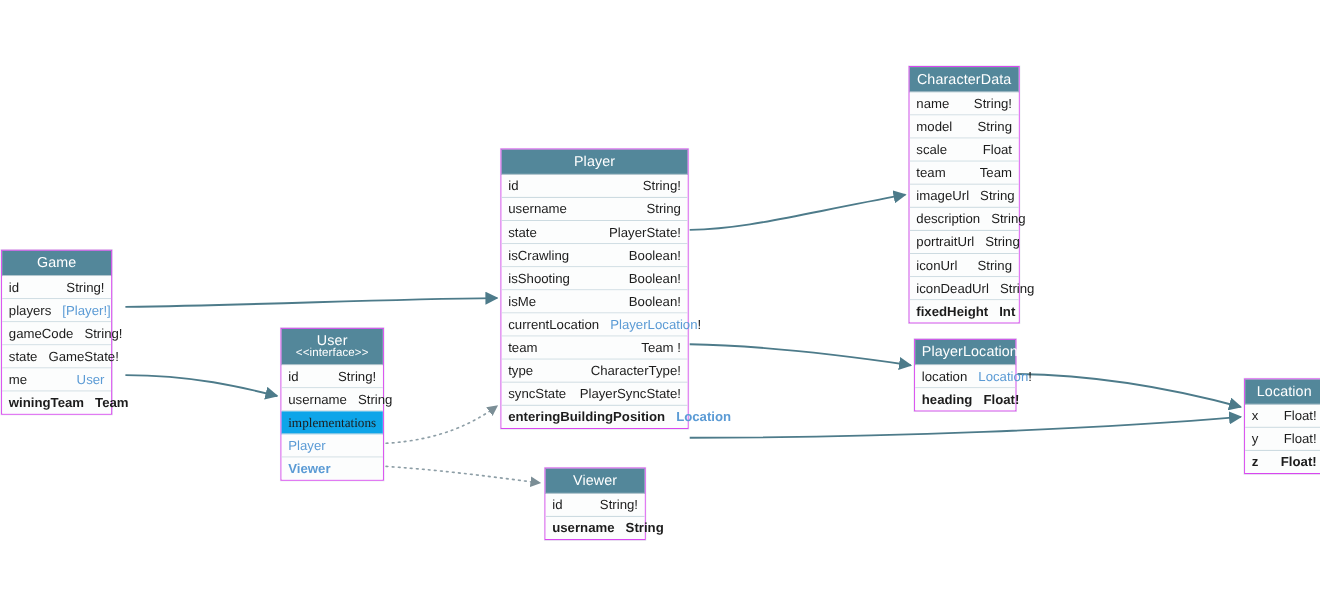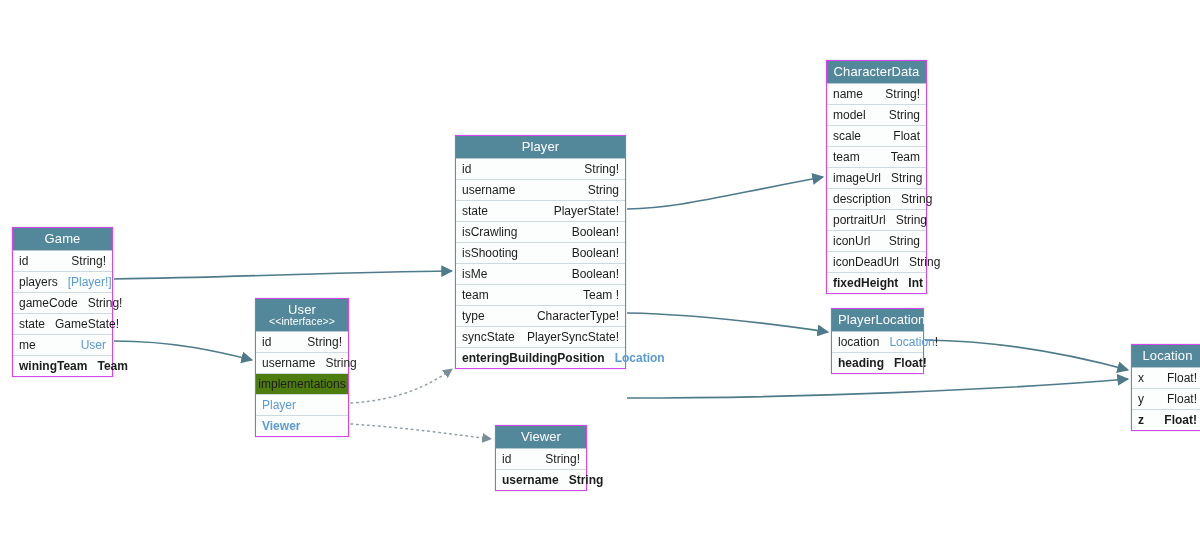--- a/index.html
+++ b/index.html
@@ -57,29 +57,30 @@
     padding: 3.5px 6px 3.5px 6px;
     border-bottom: 1px solid #cddbe1;
     background: #fcfdfd;
     white-space: nowrap;
   }
   .row:last-child { border-bottom: none; font-weight: bold; }
   .row .fname { text-align: left; }
   .row .ftype { text-align: center; padding-left: 10px; }
   .row.impl-head {
     justify-content: center;
-    background: #4d7c0f;
+    background: #0ea5e9;
+    font-family: Liberation Serif, serif;
   }
   .row.impl-item {
     justify-content: flex-start;
     color: #5b9bd5;
   }
   .link { color: #5b9bd5; }
   .bang { color: #1c1c1c; }
-  .ent-Game  { left: 12px;   top: 227px; width: 101px; }
+  .ent-Game  { left: 1px;   top: 227px; width: 101px; }
   .ent-User  { left: 255px;  top: 298px; width: 94px;  }
   .ent-Player{ left: 455px;  top: 135px; width: 171px; }
   .ent-Viewer{ left: 495px;  top: 425px; width: 92px;  }
   .ent-CharacterData { left: 826px; top: 60px;  width: 101px; }
   .ent-PlayerLocation{ left: 831px; top: 308px; width: 93px;  }
   .ent-Location      { left: 1131px;top: 344px; width: 73px;  }
   .ent-Location .row .fname { padding-right: 4px; }
 </style>
 </head>
 <body>
@@ -185,20 +186,24 @@
     </div>
     <div class="row">
       <span class="fname">isShooting</span>
       <span class="ftype">Boolean!</span>
     </div>
     <div class="row">
       <span class="fname">isMe</span>
       <span class="ftype">Boolean!</span>
     </div>
     <div class="row">
+      <span class="fname">currentLocation</span>
+      <span class="ftype"><span class="link">PlayerLocation</span><span class="bang">!</span></span>
+    </div>
+    <div class="row">
       <span class="fname">team</span>
       <span class="ftype">Team !</span>
     </div>
     <div class="row">
       <span class="fname">type</span>
       <span class="ftype">CharacterType!</span>
     </div>
     <div class="row">
       <span class="fname">syncState</span>
       <span class="ftype">PlayerSyncState!</span>

